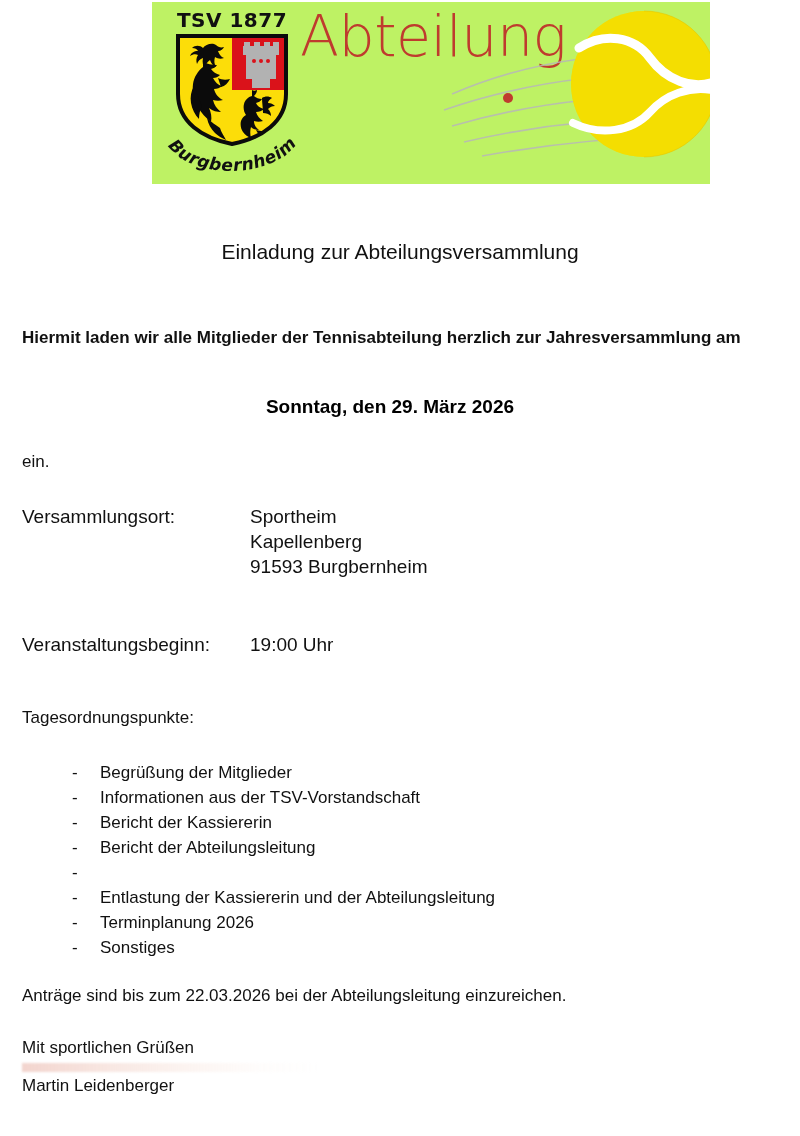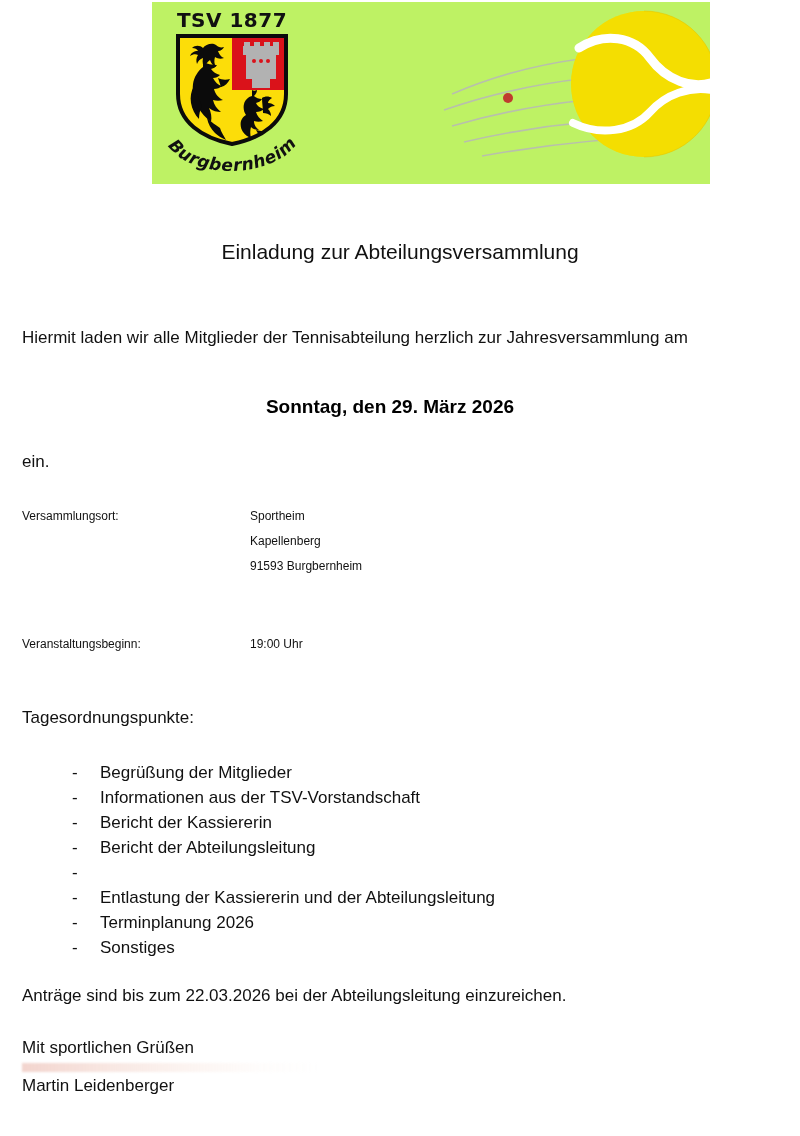--- a/index.html
+++ b/index.html
@@ -124,20 +124,21 @@
   }
 
   .intro {
     position: absolute;
     left: 22px;
     top: 324px;
     width: 735px;
     font-size: 17px;
     line-height: 27px;
     color: #111111;
+    font-weight: bold;
   }
 
   .date-line {
     position: absolute;
     left: 0;
     top: 396px;
     width: 780px;
     text-align: center;
     font-size: 19px;
     font-weight: bold;
@@ -147,21 +148,21 @@
   .ein-line {
     position: absolute;
     left: 22px;
     top: 452px;
     font-size: 17px;
     color: #111111;
   }
 
   .field-block {
     position: absolute;
-    font-size: 12px;
+    font-size: 19px;
     line-height: 25px;
     color: #111111;
   }
   .field-label {
     position: absolute;
     left: 22px;
     top: 0;
     white-space: nowrap;
   }
   .field-value {
@@ -313,20 +314,21 @@
           <path id="arcTown" d="M8 10 C 26 52, 124 52, 144 6"></path>
         </defs>
         <text font-family="DejaVu Sans, sans-serif" font-size="17" font-weight="bold" font-style="italic" fill="#111111" letter-spacing="0.6">
           <textPath href="#arcTown" startOffset="4%" id="townTextPath">Burgbernheim</textPath>
         </text>
       </svg>
     </div>
   </div>
 
   <div class="wordmark">
+    <div class="word-abteilung">Abteilung</div>
   </div>
 
   <div class="ball-layer">
     <svg viewBox="0 0 558 182" width="558" height="182" aria-hidden="true">
 
       <g fill="none" stroke="#B8B8B8" stroke-width="1.6" opacity="0.85">
         <path d="M300 92 C 360 66, 430 52, 505 52"></path>
         <path d="M292 108 C 356 86, 432 72, 512 72"></path>
         <path d="M300 124 C 362 106, 436 94, 516 94"></path>
         <path d="M312 140 C 372 126, 444 116, 520 116"></path>

